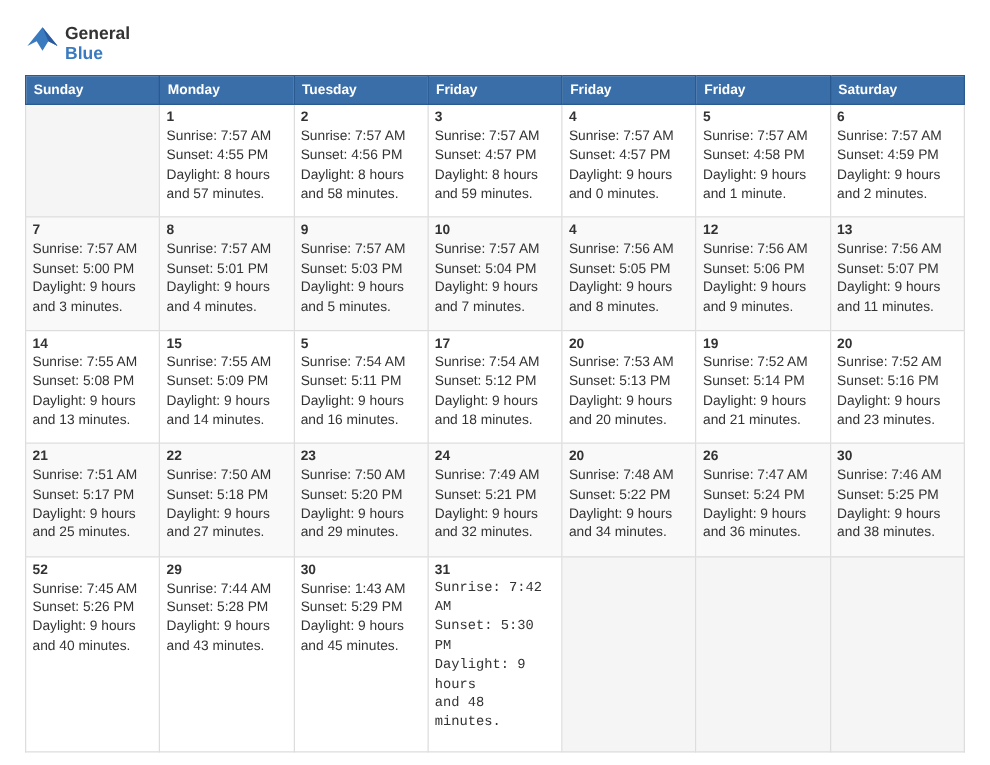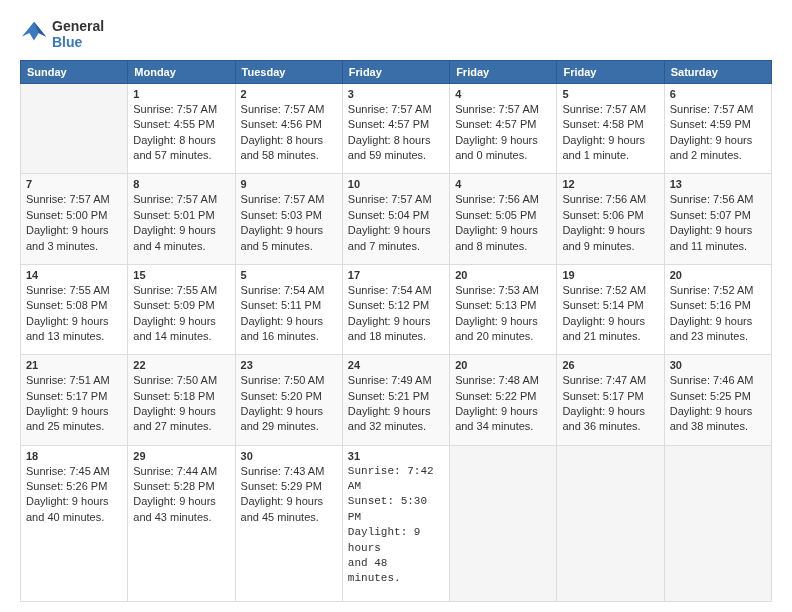--- a/index.html
+++ b/index.html
@@ -305,50 +305,50 @@
           <td>
             <span class="day-number">20</span>
             <div class="day-info" style="white-space: pre-line;">Sunrise: 7:48 AM
 Sunset: 5:22 PM
 Daylight: 9 hours
 and 34 minutes.</div>
           </td>
           <td>
             <span class="day-number">26</span>
             <div class="day-info" style="white-space: pre-line;">Sunrise: 7:47 AM
-Sunset: 5:17 PM
+Sunset: 5:24 PM
 Daylight: 9 hours
 and 36 minutes.</div>
           </td>
           <td>
             <span class="day-number">30</span>
             <div class="day-info" style="white-space: pre-line;">Sunrise: 7:46 AM
 Sunset: 5:25 PM
 Daylight: 9 hours
 and 38 minutes.</div>
           </td>
         </tr>
         <tr>
           <td>
-            <span class="day-number">18</span>
+            <span class="day-number">52</span>
             <div class="day-info" style="white-space: pre-line;">Sunrise: 7:45 AM
 Sunset: 5:26 PM
 Daylight: 9 hours
 and 40 minutes.</div>
           </td>
           <td>
             <span class="day-number">29</span>
             <div class="day-info" style="white-space: pre-line;">Sunrise: 7:44 AM
 Sunset: 5:28 PM
 Daylight: 9 hours
 and 43 minutes.</div>
           </td>
           <td>
             <span class="day-number">30</span>
-            <div class="day-info" style="white-space: pre-line;">Sunrise: 7:43 AM
+            <div class="day-info" style="white-space: pre-line;">Sunrise: 1:43 AM
 Sunset: 5:29 PM
 Daylight: 9 hours
 and 45 minutes.</div>
           </td>
           <td>
             <span class="day-number">31</span>
             <div class="day-info" style="white-space: pre-line; font-family: Liberation Mono, monospace;">Sunrise: 7:42 AM
 Sunset: 5:30 PM
 Daylight: 9 hours
 and 48 minutes.</div>

